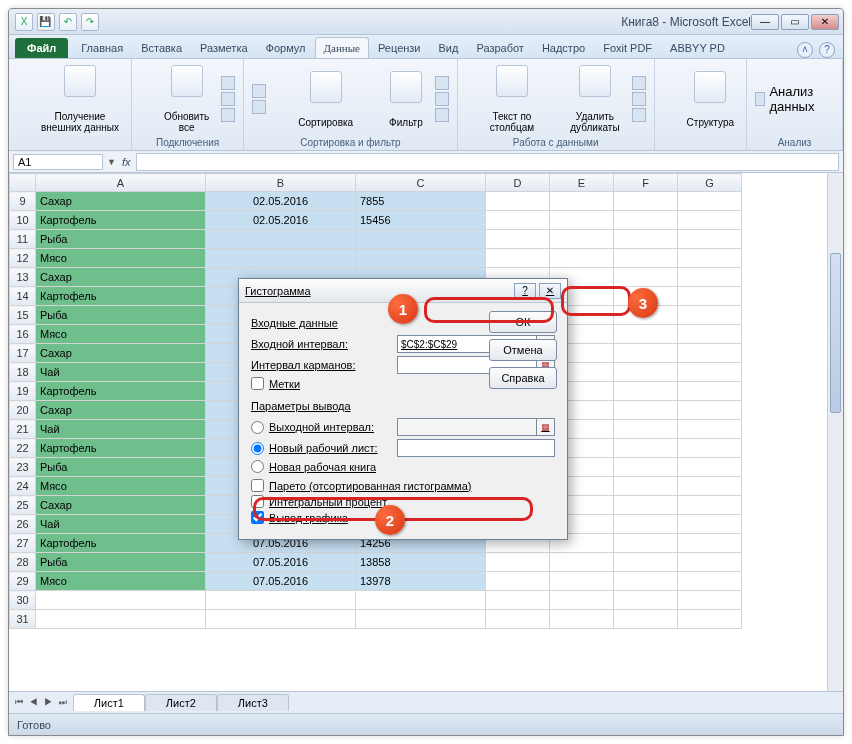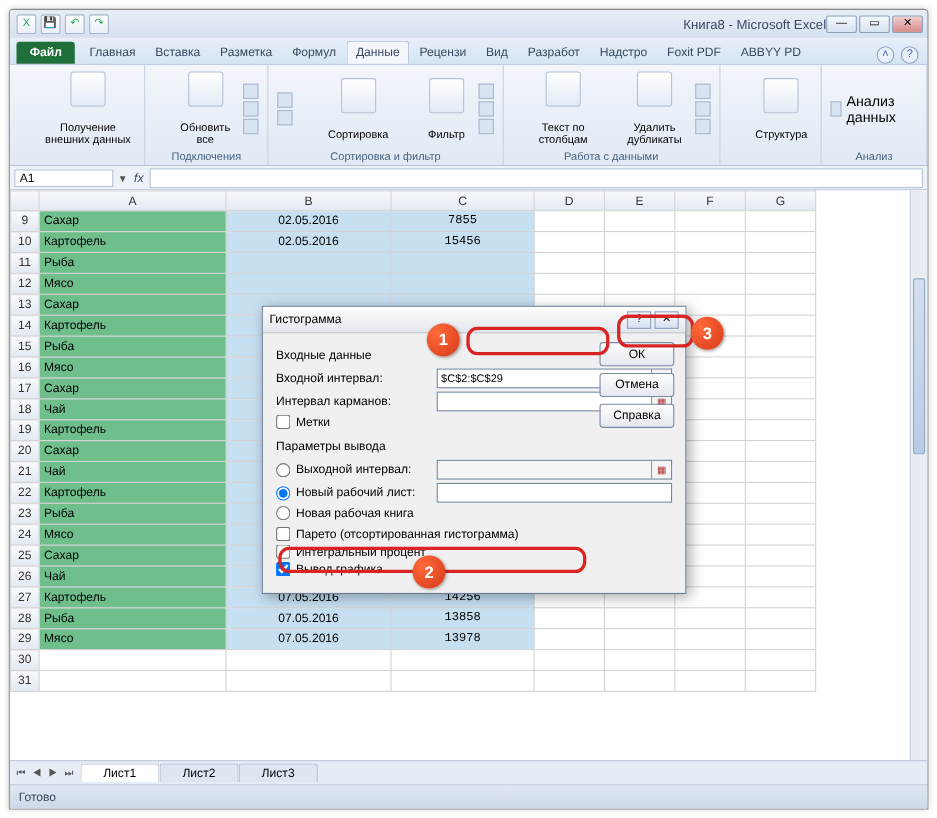--- a/index.html
+++ b/index.html
@@ -12,21 +12,21 @@
 .titlebar .qat .qbtn { width: 18px; height: 18px; border: 1px solid #a9b8cf; background: linear-gradient(#fff,#e8eff8); border-radius: 2px; font-size: 10px; text-align: center; line-height: 16px; color: #2a5; }
 .titlebar .title { flex: 1; text-align: right; font-size: 12px; color: #3b4a60; }
 .titlebar .winbtns { display: flex; gap: 2px; padding-right: 4px; }
 .titlebar .winbtns .wb { width: 28px; height: 16px; border: 1px solid #8aa0bd; border-radius: 2px; background: linear-gradient(#f4f8fd,#d6e2f0); font-size: 10px; text-align: center; line-height: 13px; }
 .titlebar .winbtns .wb.close { background: linear-gradient(#f3cfcf,#d58b8b); }
 
 
 .ribbon-tabs { height: 24px; background: linear-gradient(#e5eff9,#d6e4f3); display: flex; align-items: flex-end; padding-left: 6px; font-size: 11px; border-bottom: 1px solid #b6c4d8; }
 .ribbon-tabs .file { background: #1e6f3a; color: #fff; padding: 4px 12px; border-radius: 3px 3px 0 0; margin-right: 4px; font-weight: bold; }
 .ribbon-tabs .tab { padding: 4px 8px; color: #3b4a60; border: 1px solid transparent; border-bottom: none; cursor: default; }
-.ribbon-tabs .tab.active { background: #f3f6fb; border-color: #b6c4d8; border-radius: 3px 3px 0 0; }
+.ribbon-tabs .tab.active { background: #f3f6fb; border-color: #b6c4d8; border-radius: 3px 3px 0 0; font-family: Liberation Serif, serif; }
 .ribbon-tabs .helpbtns { margin-left: auto; display: flex; gap: 6px; padding-right: 8px; font-size: 12px; color: #3b5bbd; }
 .ribbon-tabs .helpbtns span { width: 16px; height: 16px; border: 1px solid #8fa4c5; border-radius: 50%; text-align: center; line-height: 14px; font-size: 10px; background: #eaf0fa; }
 
 
 .ribbon { height: 92px; background: linear-gradient(#f3f6fb,#e0e9f4); border-bottom: 1px solid #b6c4d8; display: flex; font-size: 10px; }
 .ribbon .group { border-right: 1px solid #c6d3e4; padding: 4px 8px 2px; display: flex; flex-direction: column; align-items: center; justify-content: space-between; }
 .ribbon .group .body { display: flex; gap: 8px; align-items: center; flex: 1; }
 .ribbon .group .lbl { color: #49607d; font-size: 10px; text-align: center; padding-top: 2px; }
 .ribbon .bigbtn { display: flex; flex-direction: column; align-items: center; gap: 14px; padding: 2px 4px; margin-left: 20px; }
 .ribbon .bigbtn .ic { width: 32px; height: 32px; border: 1px solid #b6c4d8; background: linear-gradient(#fff,#e2ebf5); border-radius: 3px; }
@@ -43,41 +43,41 @@
 
 
 .gridwrap { flex: 1; position: relative; overflow: hidden; background: #fff; }
 table.grid { border-collapse: collapse; font-size: 11px; position: absolute; top: 0; left: 0; }
 table.grid th, table.grid td { border: 1px solid #d4d4d4; }
 table.grid th.colh { background: linear-gradient(#f7fafd,#e2e9f1); height: 18px; min-width: 64px; font-weight: normal; color: #333; font-size: 11px; }
 table.grid th.rowh { background: linear-gradient(#f7fafd,#e2e9f1); width: 26px; font-weight: normal; color: #333; text-align: center; font-size: 11px; }
 table.grid td { height: 19px; padding: 0 4px; }
 .colA { width: 170px; background: #6fbf8c; }
 .colB { width: 150px; background: #c6dff1; text-align: center; }
-.colC { width: 130px; background: #c6dff1; text-align: center; font-family: Liberation Mono, monospace; }
+.colC { width: 130px; background: #c6dff1; text-align: left; }
 .colD,.colE,.colF,.colG { width: 64px; }
 tr.blank td { background: #fff !important; }
 
 
 .sheettabs { height: 22px; border-top: 1px solid #b6c4d8; background: #e6edf6; display: flex; align-items: center; font-size: 11px; padding: 0 6px; gap: 4px; }
 .sheettabs .stab { padding: 2px 20px; background: #fff; border: 1px solid #b6c4d8; border-bottom: none; border-radius: 3px 3px 0 0; }
 .sheettabs .stab.inactive { background: #dde6f1; }
 .sheettabs .nav { font-size: 9px; color: #555; letter-spacing: 2px; }
 .statusbar { height: 22px; background: linear-gradient(#dfe8f3,#cdd9e8); border-top: 1px solid #b6c4d8; display: flex; align-items: center; font-size: 11px; padding: 0 8px; color: #3b4a60; }
 .statusbar .right { margin-left: auto; display: flex; align-items: center; gap: 6px; }
 .statusbar .viewbtn { width: 18px; height: 14px; border: 1px solid #8aa0bd; background: #f0f5fb; }
 .statusbar .slider { width: 90px; height: 4px; background: #aab9cc; position: relative; }
 .statusbar .slider::after { content: ""; position: absolute; left: 45%; top: -4px; width: 8px; height: 12px; background: #fff; border: 1px solid #8aa0bd; }
 
 
 .vscroll { position: absolute; right: 0; top: 0; bottom: 0; width: 16px; background: #e8edf4; border-left: 1px solid #c6d0dc; }
 .vscroll .thumb { position: absolute; left: 2px; right: 2px; top: 80px; height: 160px; background: linear-gradient(#d4dff0,#b9cbe4); border: 1px solid #94a8c4; border-radius: 2px; }
 
 
-.dialog { position: absolute; left: 238px; top: 278px; width: 386px; background: #f0f0f0; border: 1px solid #6b7f9a; box-shadow: 3px 3px 12px rgba(0,0,0,.35); font-size: 11px; }
+.dialog { position: absolute; left: 238px; top: 278px; width: 330px; background: #f0f0f0; border: 1px solid #6b7f9a; box-shadow: 3px 3px 12px rgba(0,0,0,.35); font-size: 11px; text-decoration: underline; }
 .dialog .dtitle { height: 24px; background: linear-gradient(#fdfdfd,#e3e7ec); border-bottom: 1px solid #c0c6ce; display: flex; align-items: center; padding: 0 6px; }
 .dialog .dtitle .dtxt { flex: 1; }
 .dialog .dtitle .dbtn { width: 22px; height: 16px; border: 1px solid #8aa0bd; background: linear-gradient(#f4f8fd,#d6e2f0); margin-left: 3px; font-size: 10px; text-align: center; line-height: 13px; }
 .dialog .dbody { padding: 10px 12px 12px; position: relative; }
 .dialog .section-title { margin: 4px 0 6px; }
 .dialog .row { display: flex; align-items: center; margin: 3px 0; gap: 6px; }
 .dialog .row .lbl { width: 140px; }
 .dialog .row .inp { flex: 1; display: flex; }
 .dialog .row .inp input { flex: 1; border: 1px solid #7a8aa3; height: 18px; padding: 0 3px; font-size: 10px; }
 .dialog .row .inp .refbtn { width: 18px; height: 18px; border: 1px solid #7a8aa3; border-left: none; background: #f5f5f5; font-size: 9px; text-align: center; line-height: 16px; color: #b03030; }

